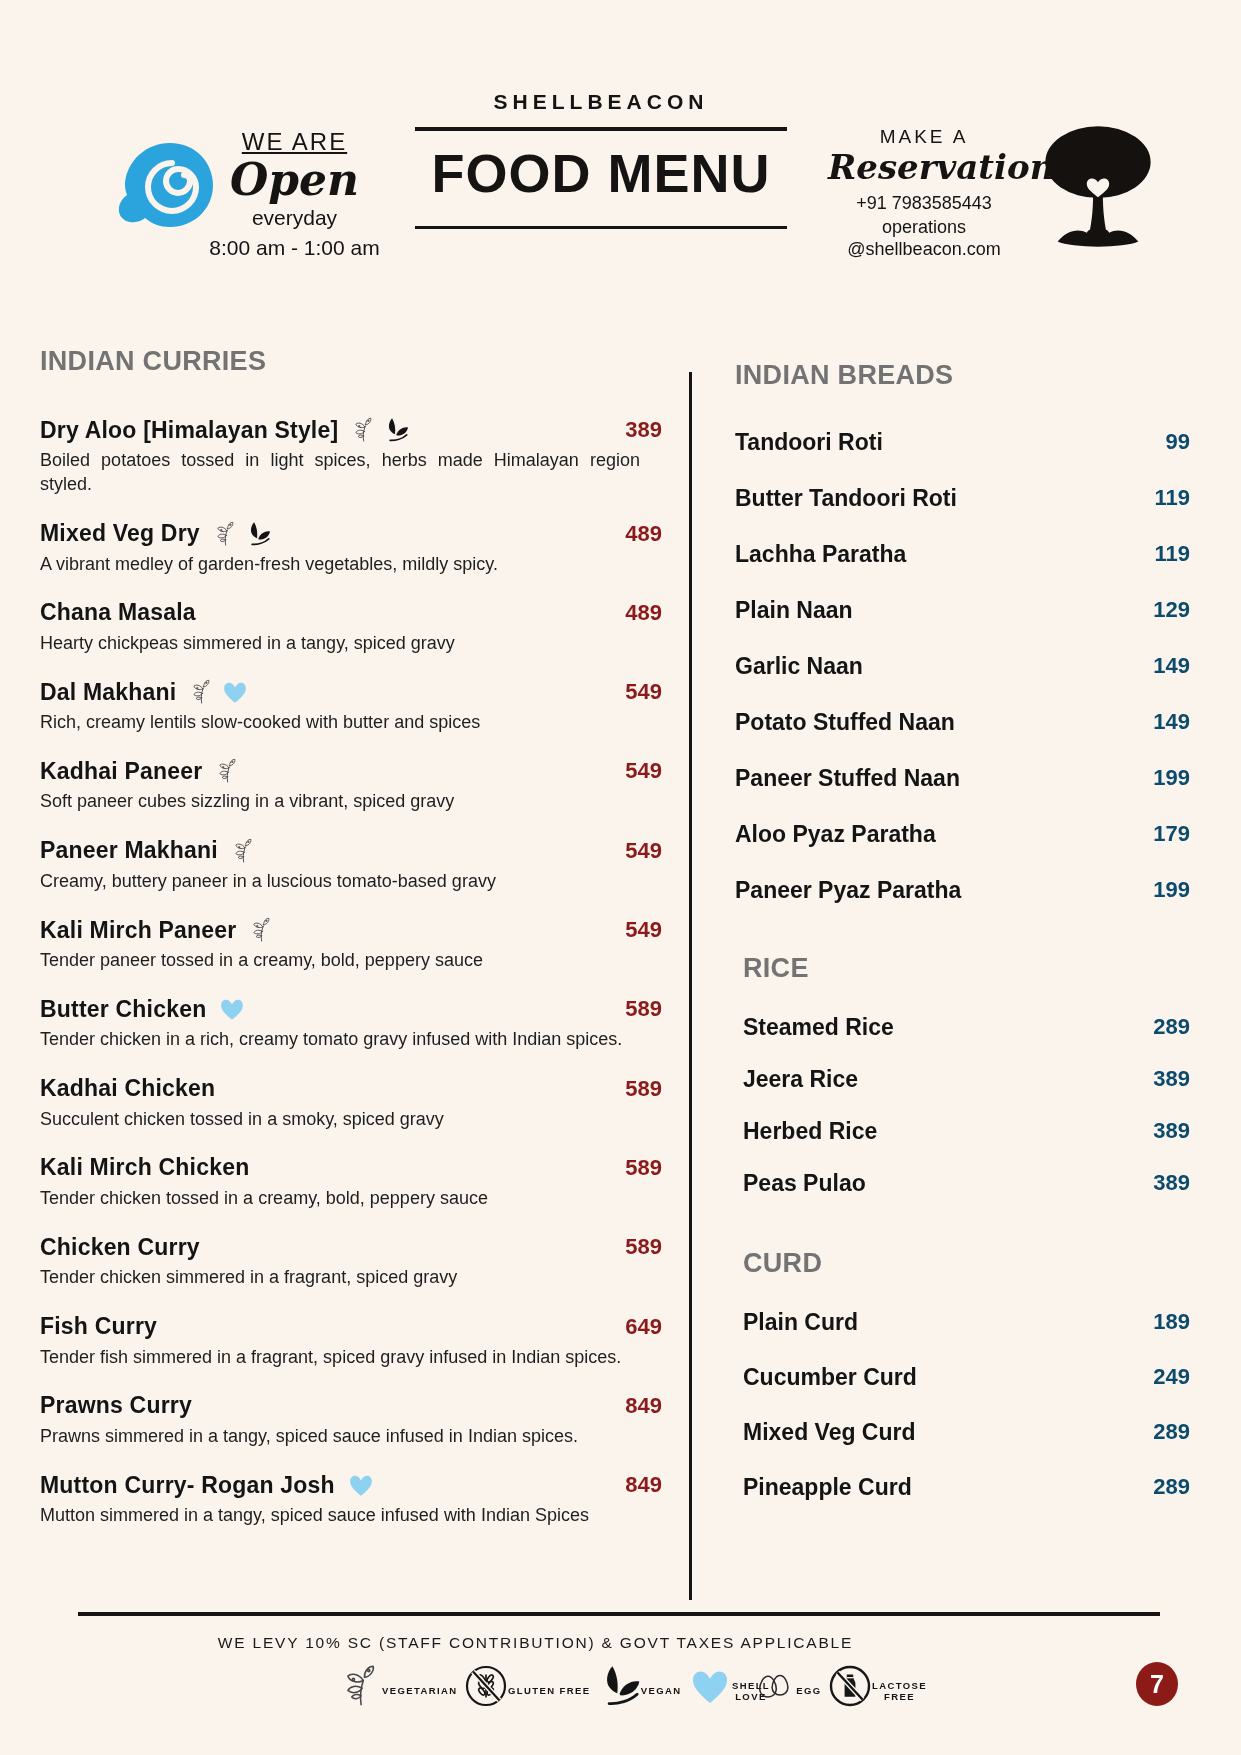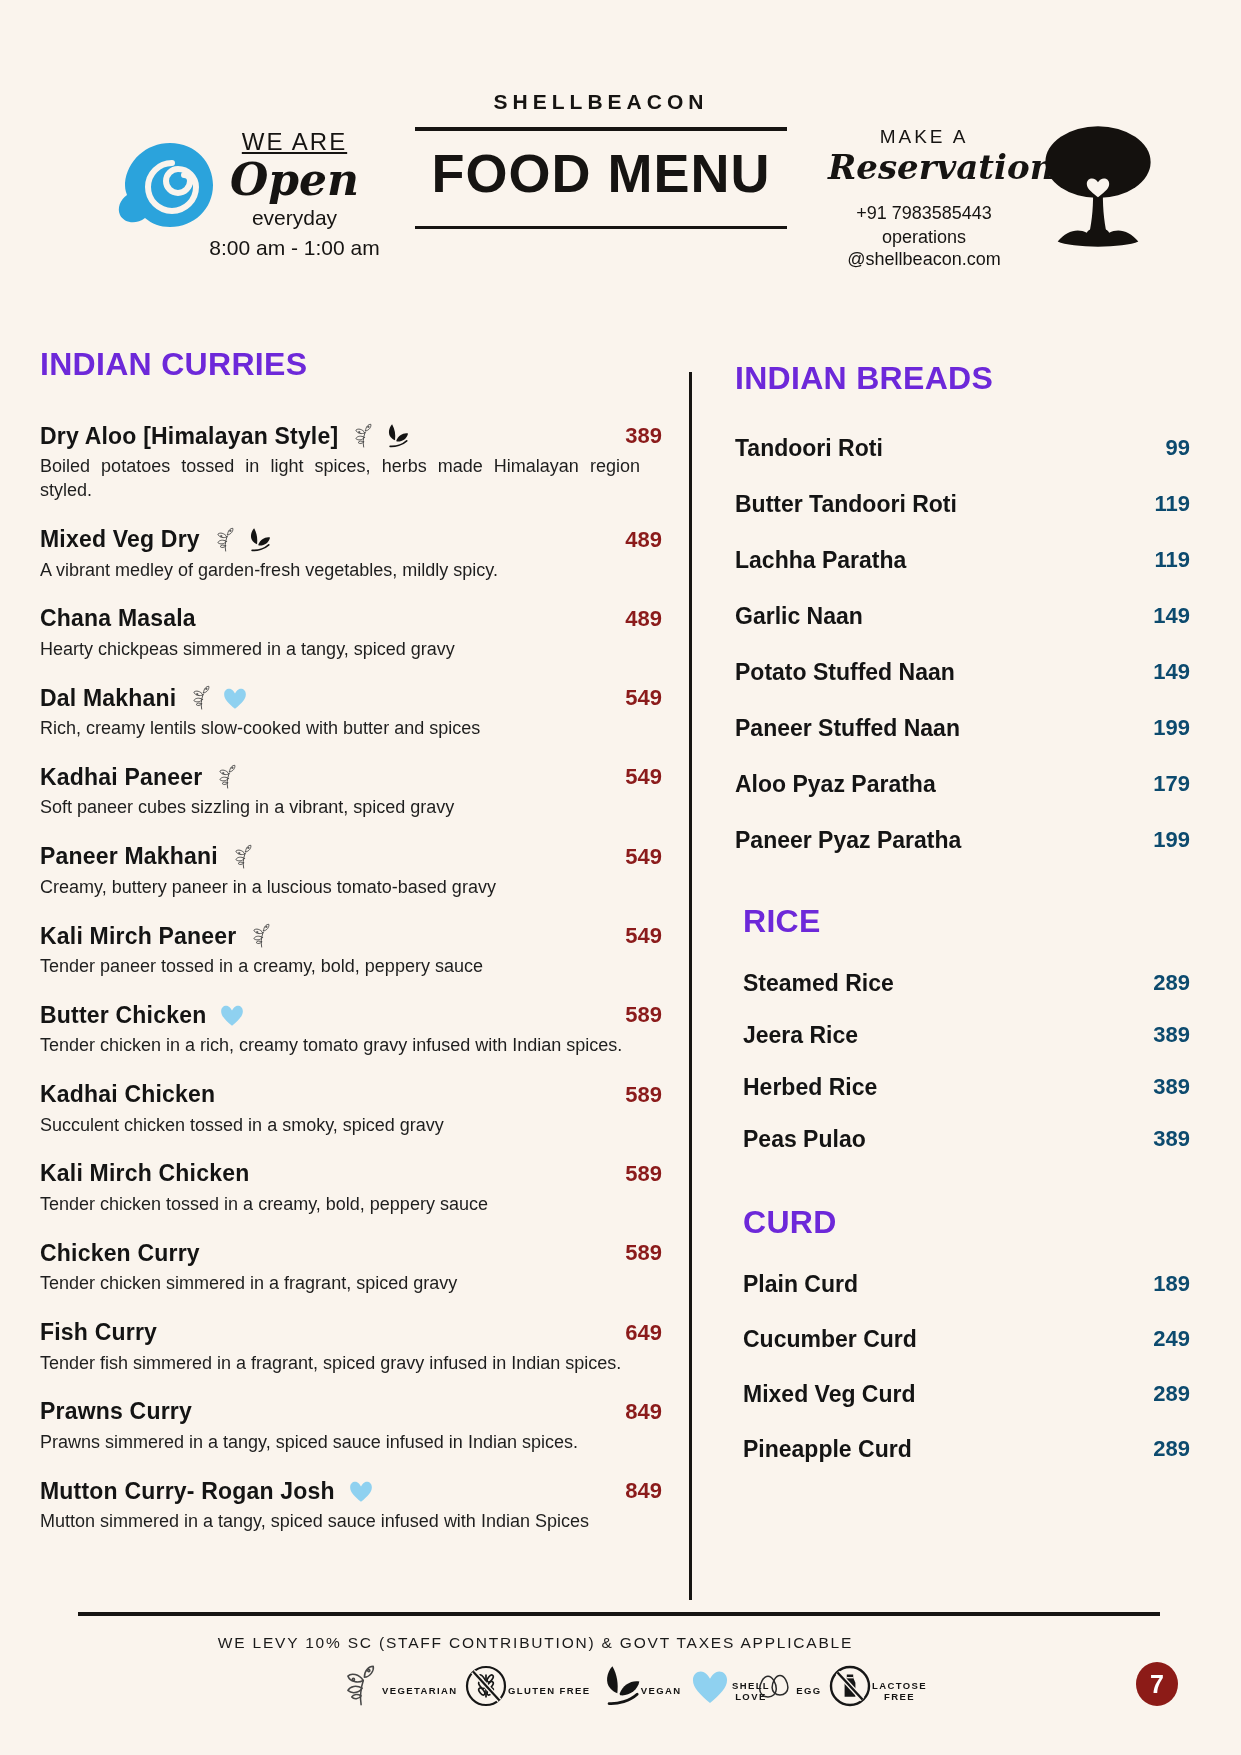--- a/index.html
+++ b/index.html
@@ -16,29 +16,29 @@
   .hours .script{font-size:44px;line-height:1.1;}
   .hours .l2{font-size:21px;margin-top:2px;}
   .hours .l3{font-size:21px;margin-top:6px;}
   .titleblock{position:absolute;left:415px;top:90px;width:372px;text-align:center;}
   .brand{font-size:21px;font-weight:700;letter-spacing:5px;}
   .rule{height:3.5px;background:#161412;margin-top:13px;}
   .bigtitle{font-size:54px;font-weight:800;letter-spacing:1px;padding:11px 0 9px 0;}
   .resv{position:absolute;left:828px;top:126px;width:192px;text-align:center;}
   .resv .pre{font-size:19px;letter-spacing:3px;}
   .resv .script{font-size:34px;line-height:1.15;}
-  .resv .ph{font-size:18px;margin-top:16px;}
+  .resv .ph{font-size:18px;margin-top:6px;}
   .resv .c1{font-size:18px;margin-top:3px;}
   .resv .c2{font-size:18px;margin-top:1px;}
   .tree{position:absolute;left:1042px;top:124px;width:112px;height:132px;}
   
   .divider{position:absolute;left:689px;top:372px;width:2.5px;height:1228px;background:#161412;}
   .col-left{position:absolute;left:40px;top:346px;width:622px;}
   .col-right{position:absolute;left:735px;top:360px;width:455px;}
-  .sec{margin:0;font-size:32px;font-weight:800;letter-spacing:.3px;color:#6d28d9;}
+  .sec{margin:0;font-size:27px;font-weight:800;letter-spacing:.3px;color:#737373;}
   .col-left .sec{margin-bottom:38px;}
   .item{margin-bottom:22px;}
   .item .row{display:flex;align-items:center;min-height:30px;}
   .nm{margin:0;font-size:23px;font-weight:700;letter-spacing:.2px;color:#141414;}
   .ics{display:inline-flex;align-items:center;gap:7px;margin-left:12px;}
   .pr{margin-left:auto;font-size:22px;font-weight:700;color:#8B1B1B;}
   .ds{margin:3px 0 0 0;font-size:18px;line-height:1.35;color:#1E1E1E;text-align:justify;max-width:600px;}
   
   .col-right .sec{margin-bottom:36px;}
   .rrow{display:flex;align-items:center;min-height:30px;margin-bottom:26px;}
@@ -318,20 +318,24 @@
       </div>
     <div class="rrow">
         <span class="rnm">Butter Tandoori Roti</span>
         <span class="rpr">119</span>
       </div>
     <div class="rrow">
         <span class="rnm">Lachha Paratha</span>
         <span class="rpr">119</span>
       </div>
     <div class="rrow">
+        <span class="rnm">Plain Naan</span>
+        <span class="rpr">129</span>
+      </div>
+    <div class="rrow">
         <span class="rnm">Garlic Naan</span>
         <span class="rpr">149</span>
       </div>
     <div class="rrow">
         <span class="rnm">Potato Stuffed Naan</span>
         <span class="rpr">149</span>
       </div>
     <div class="rrow">
         <span class="rnm">Paneer Stuffed Naan</span>
         <span class="rpr">199</span>

